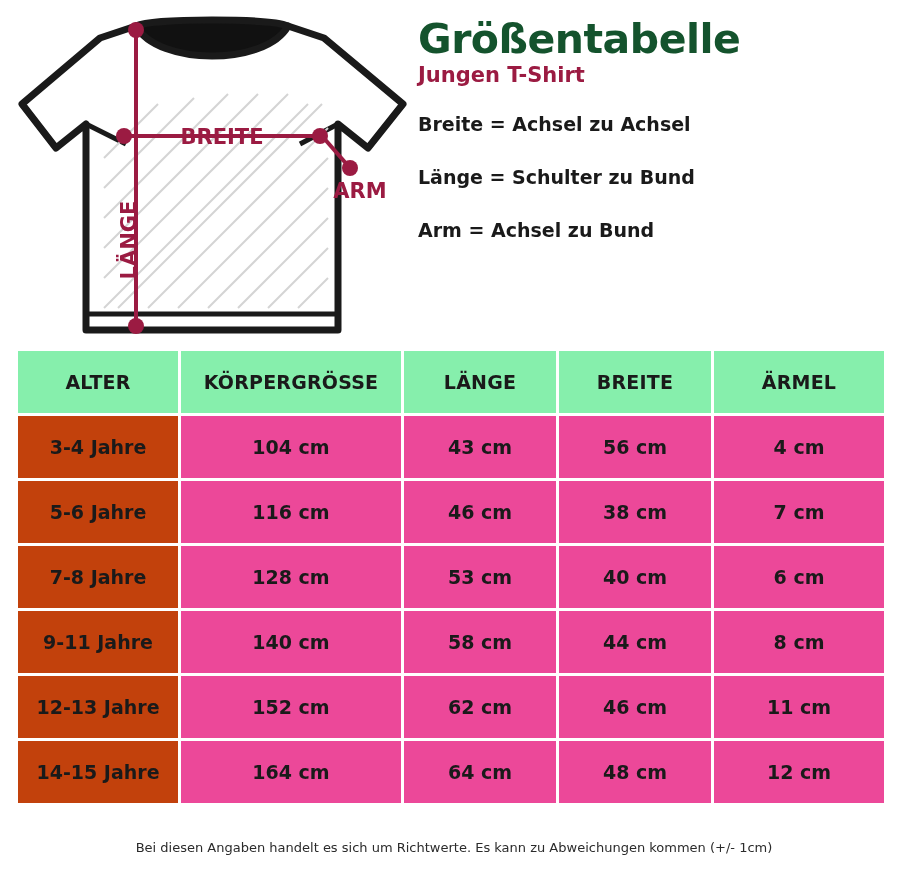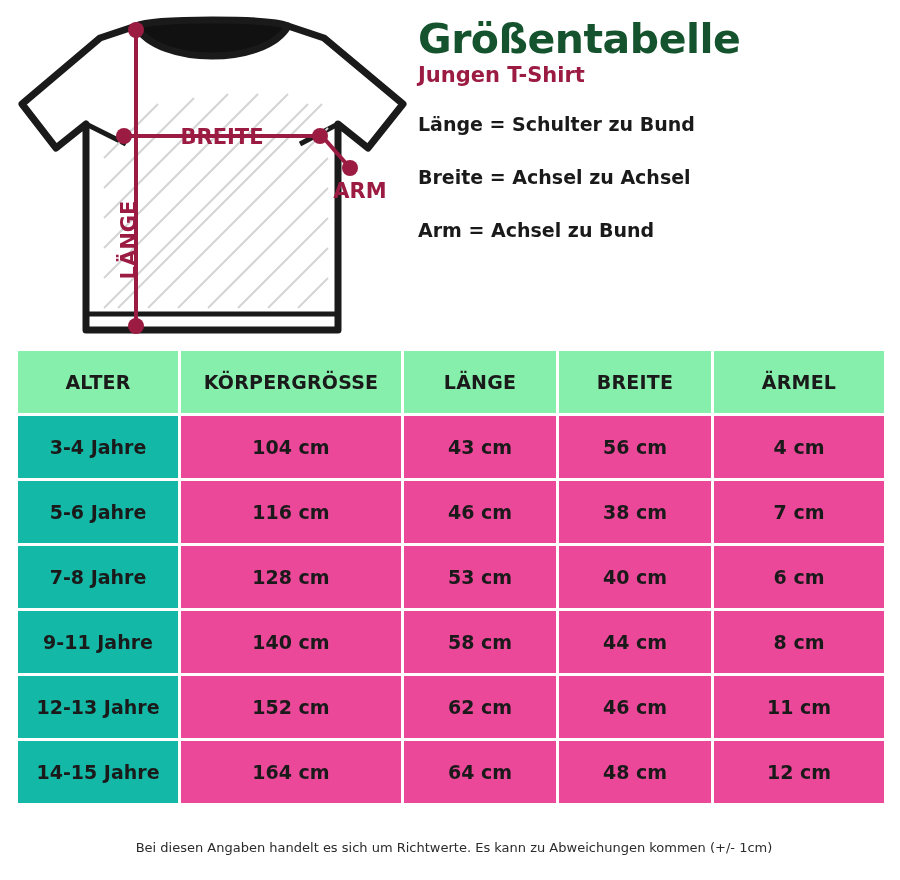--- a/index.html
+++ b/index.html
@@ -82,21 +82,21 @@
   }
   .table th {
     background: #86efac;
     font-size: 19px;
     letter-spacing: 0.2px;
   }
   .table td {
     background: #ec4899;
   }
   .table td.age {
-    background: #14b8a6;
+    background: #c2410c;
   }
   col.c-age { width: 160px; }
   col.c-size { width: 220px; }
   col.c-len { width: 152px; }
   col.c-wid { width: 152px; }
   col.c-sleeve { width: 170px; }
 
   .footnote {
     position: absolute;
     left: 4px;
@@ -165,22 +165,22 @@
 
         <text x="214" y="136" text-anchor="middle" font-family="DejaVu Sans, sans-serif" font-size="21" font-weight="bold" fill="#9b1b42">BREITE</text>
         <text x="128" y="232" text-anchor="middle" font-family="DejaVu Sans, sans-serif" font-size="21" font-weight="bold" fill="#9b1b42" transform="rotate(-90 128 232)">LÄNGE</text>
         <text x="352" y="190" text-anchor="middle" font-family="DejaVu Sans, sans-serif" font-size="21" font-weight="bold" fill="#9b1b42">ARM</text>
       </svg>
     </div>
 
     <div class="info">
       <h1 class="title">Größentabelle</h1>
       <div class="subtitle">Jungen T-Shirt</div>
+      <p class="legend-line">Breite = Achsel zu Achsel</p>
       <p class="legend-line">Länge = Schulter zu Bund</p>
-      <p class="legend-line">Breite = Achsel zu Achsel</p>
       <p class="legend-line">Arm = Achsel zu Bund</p>
     </div>
   </div>
 
   <table class="table">
     <colgroup>
       <col class="c-age">
         <col class="c-size">
         <col class="c-len">
         <col class="c-wid">

